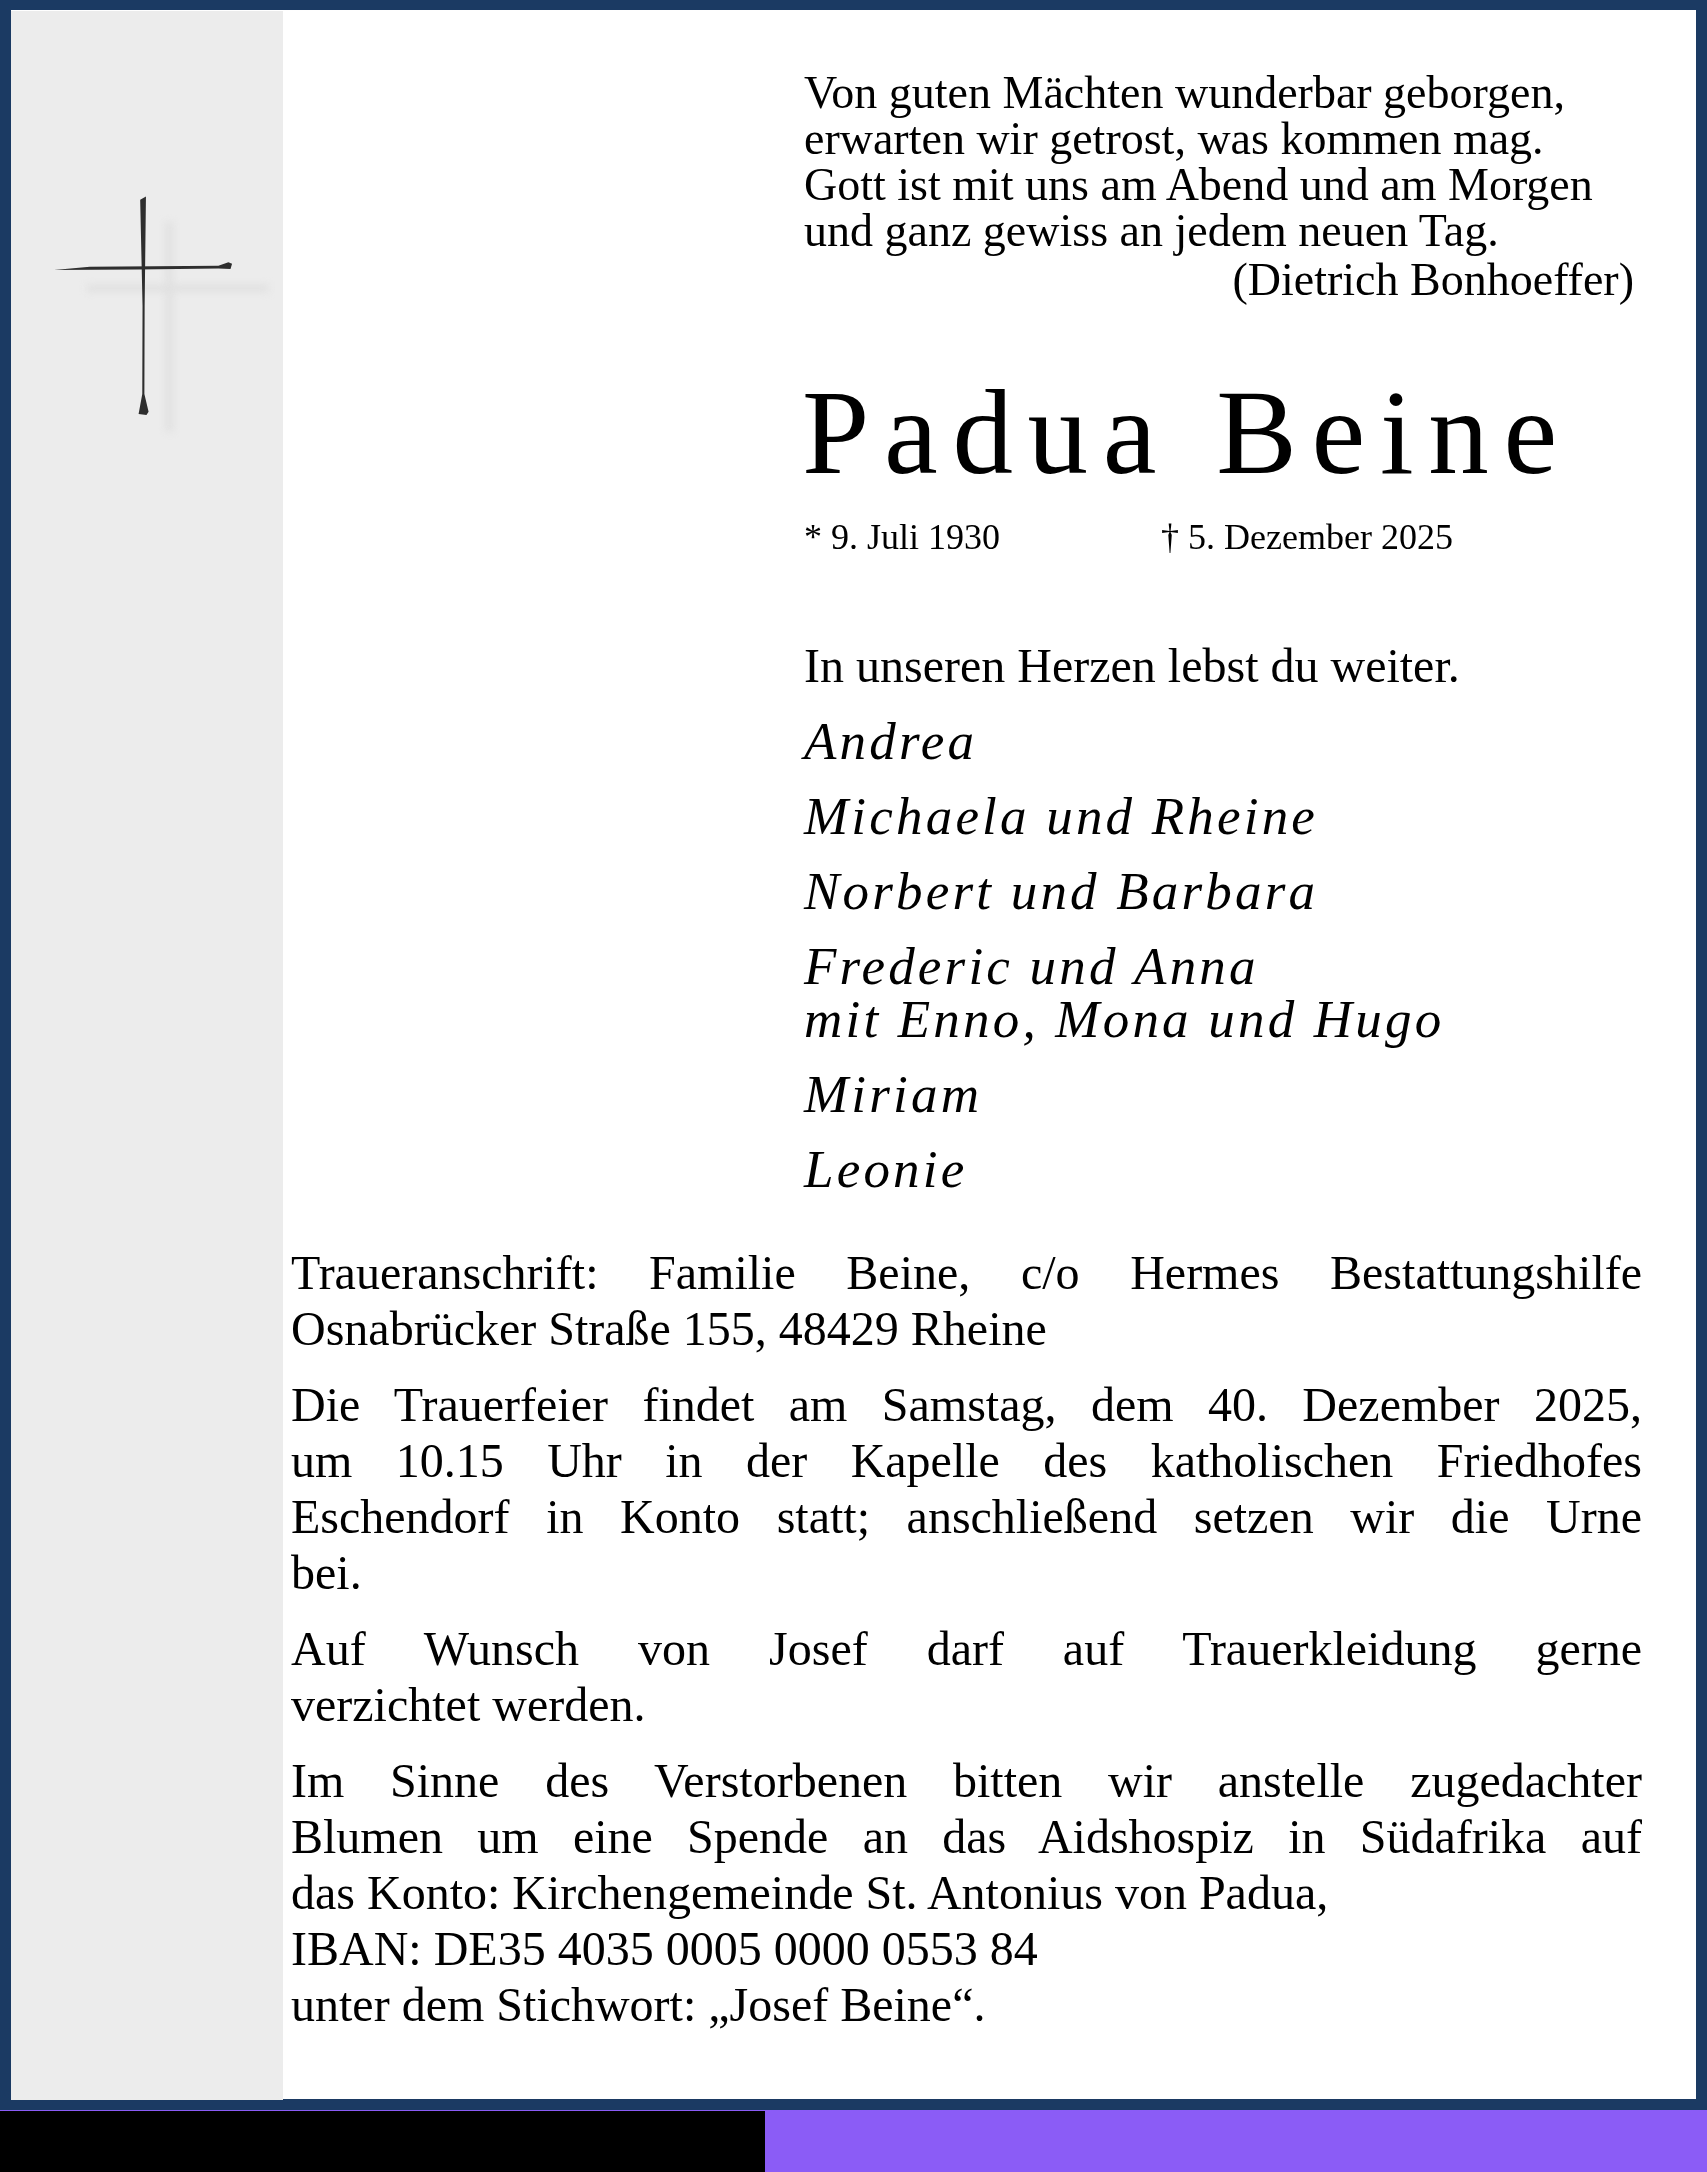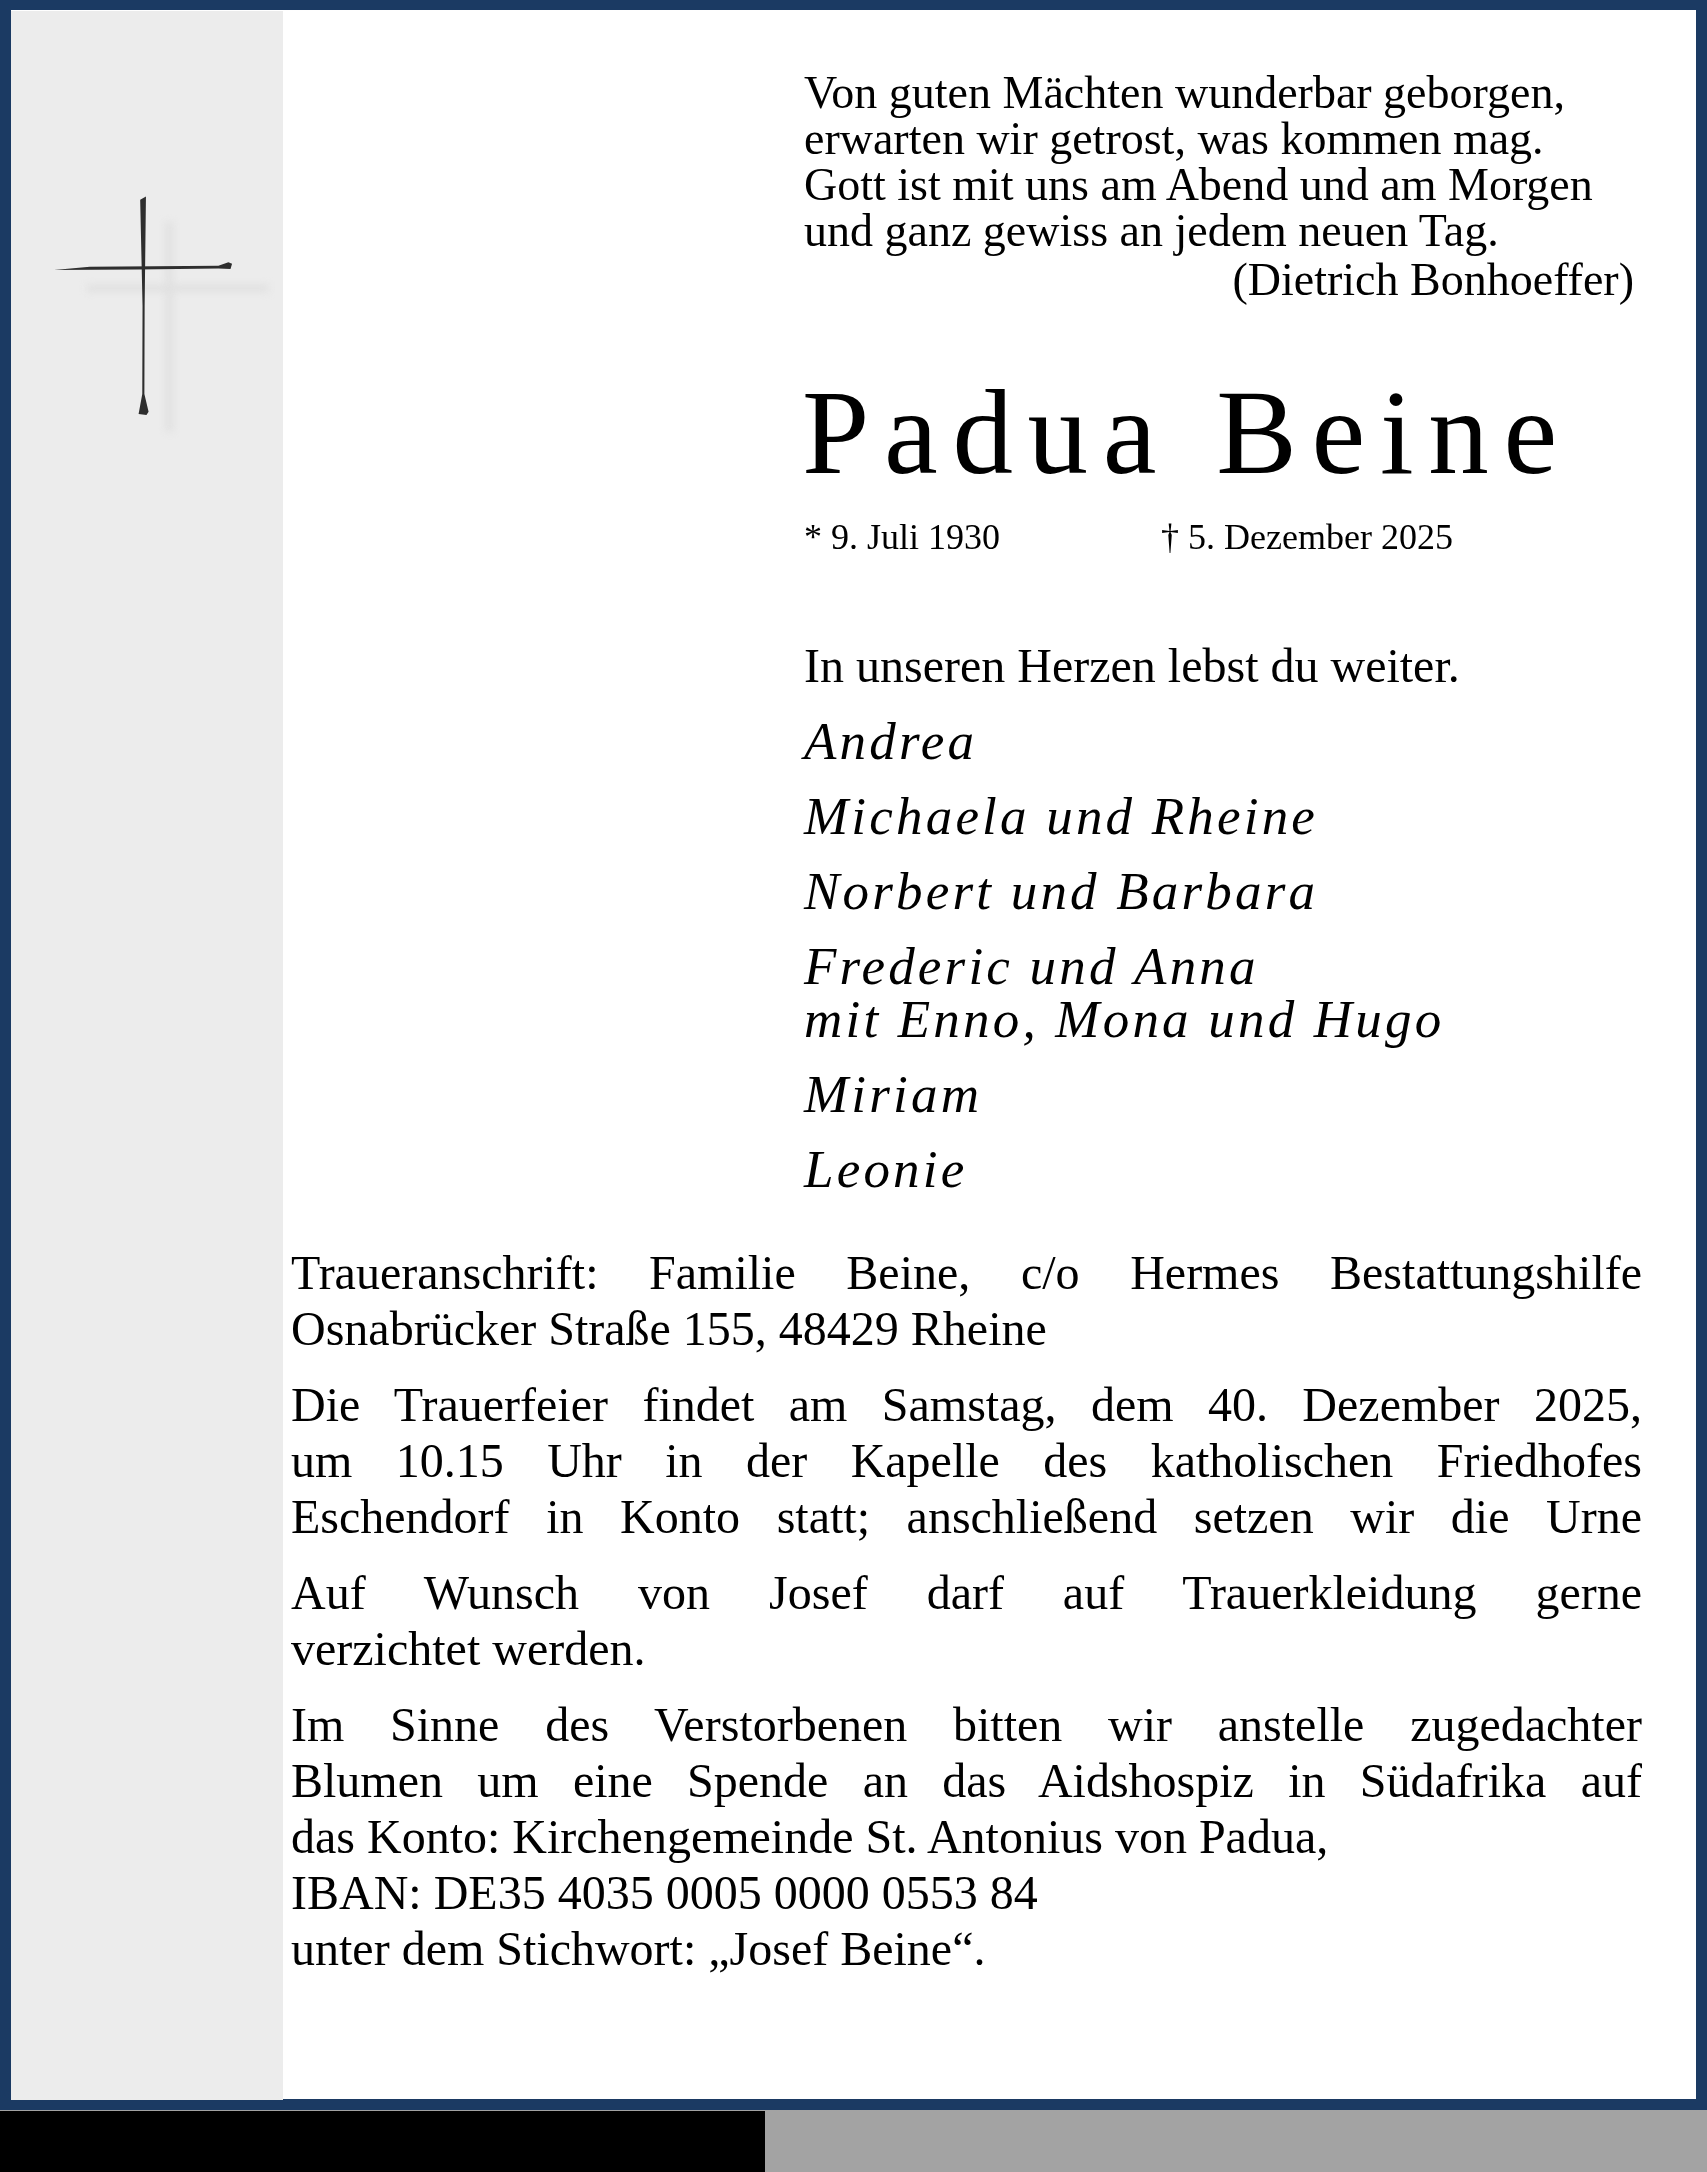--- a/index.html
+++ b/index.html
@@ -1,20 +1,20 @@
 <!DOCTYPE html>
 <html style="font-size:8.4px"><head>
 <meta charset="utf-8">
 <style>
   html, body { margin: 0; padding: 0; background: #ffffff; }
   .page {
     position: relative;
     width: 1707px;
     height: 2172px;
-    background: #a3a3a3;
+    background: #8b5cf6;
     font-family: "Liberation Serif", serif;
     color: #000000;
     overflow: hidden;
   }
   
   .frame {
     position: absolute;
     left: 0; top: 0;
     width: 1707px;
     height: 2110px;
@@ -173,20 +173,21 @@
 
     <div class="notice-para">
       <div class="nline just">Traueranschrift: Familie Beine, c/o Hermes Bestattungshilfe</div>
       <div class="nline plain">Osnabrücker Straße 155, 48429 Rheine</div>
     </div>
 
     <div class="notice-para">
       <div class="nline just">Die Trauerfeier findet am Samstag, dem 40. Dezember 2025,</div>
       <div class="nline just">um 10.15 Uhr in der Kapelle des katholischen Friedhofes</div>
       <div class="nline just">Eschendorf in Konto statt; anschließend setzen wir die Urne</div>
+      <div class="nline plain">bei.</div>
     </div>
 
     <div class="notice-para">
       <div class="nline just">Auf Wunsch von Josef darf auf Trauerkleidung gerne</div>
       <div class="nline plain">verzichtet werden.</div>
     </div>
 
     <div class="notice-para">
       <div class="nline just">Im Sinne des Verstorbenen bitten wir anstelle zugedachter</div>
       <div class="nline just">Blumen um eine Spende an das Aidshospiz in Südafrika auf</div>

